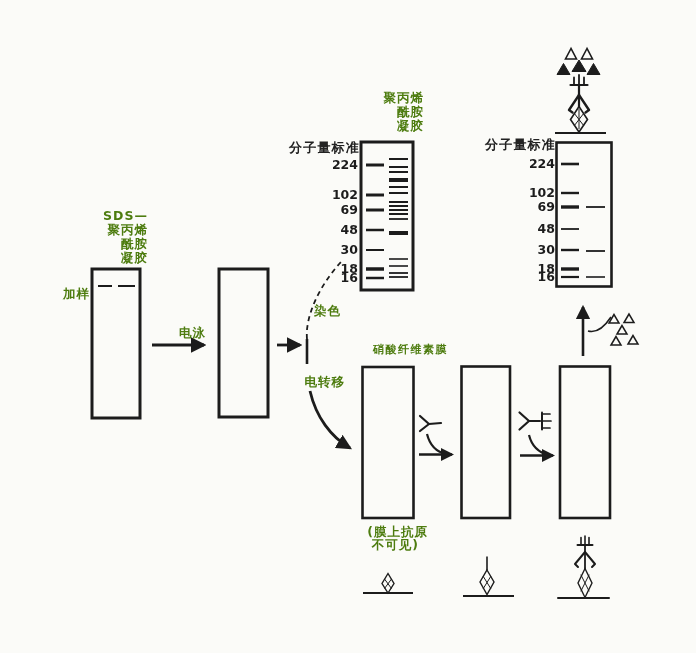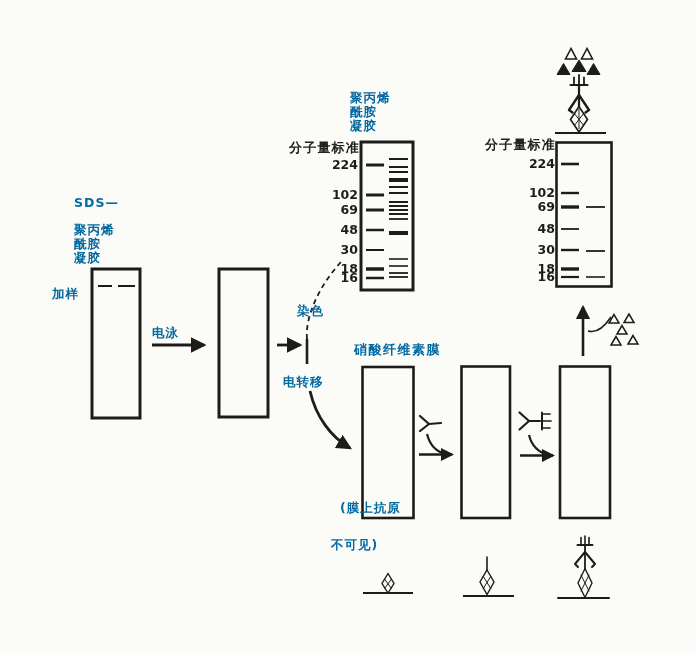--- a/index.html
+++ b/index.html
@@ -3,29 +3,29 @@
 <meta charset="utf-8">
 <style>
   html,body{margin:0;padding:0;background:#e8e8e8;}
   .canvas{
     position:relative;width:696px;height:653px;margin:0 auto;
     background:#fbfbf8;overflow:hidden;
     font-family:"DejaVu Sans","Liberation Sans",sans-serif;color:#1c1c1c;
   }
   svg.art{position:absolute;left:0;top:0;}
   .lbl{
-    position:absolute;text-align:left;font-weight:700;
-    font-size:12.5px;line-height:14px;letter-spacing:1px;color:#0369a1;
+    position:absolute;text-align:right;font-weight:700;
+    font-size:12.5px;line-height:14px;letter-spacing:1px;color:#4d7c0f;
   }
   .lbl-right{
     position:absolute;font-weight:700;font-size:13px;letter-spacing:1.2px;color:#222;
     white-space:nowrap;
     margin-left:13px;
   }
-  .lbl-mem{font-size:13px;letter-spacing:1.5px;margin-left:12px;}
+  .lbl-mem{font-size:11px;letter-spacing:1.5px;}
   .labels-layer{position:absolute;left:0;top:0;right:0;bottom:0;pointer-events:none;text-decoration:underline;}
   .marker-label{
     position:absolute;font-size:12.5px;font-weight:600;color:#1c1c1c;
     white-space:nowrap;
   }
   .labels-stained .marker-label{right:338px;}
   .labels-result  .marker-label{right:141px;}
 </style>
 </head>
 <body>
@@ -191,39 +191,39 @@
       <path d="M585,568.5 L592,583 L585,597.5 L578,583 Z" stroke-width="1.4" fill="#fbfbf8"></path>
       <path d="M581,575 L589,591 M581,591 L589,575" stroke-width="1"></path>
       <path d="M585,545 L585,568.5" stroke-width="1.8"></path>
       <path d="M585,552 L575,564 M575,564 L578,567" stroke-width="2"></path>
       <path d="M585,552 L595,564 M595,564 L592,567" stroke-width="2"></path>
       <path d="M577.5,545 L592.5,545" stroke-width="2"></path>
       <path d="M581,537.5 L581,545 M585,536 L585,545 M589,537.5 L589,545" stroke-width="1.6"></path>
     </g>
   </svg>
 
-  <div class="lbl" style="left:74px;top:196px;width:74px">SDS—</div>
+  <div class="lbl" style="left:74px;top:209px;width:74px">SDS—</div>
   <div class="lbl" style="left:74px;top:223px;width:74px">聚丙烯</div>
   <div class="lbl" style="left:74px;top:237px;width:74px">酰胺</div>
   <div class="lbl" style="left:74px;top:251px;width:74px">凝胶</div>
 
   <div class="lbl" style="left:52px;top:287px;width:38px">加样</div>
   <div class="lbl" style="left:152px;top:326px;width:54px">电泳</div>
   <div class="lbl" style="left:297px;top:304px;width:44px">染色</div>
   <div class="lbl" style="left:283px;top:375px;width:62px">电转移</div>
 
   <div class="lbl" style="left:350px;top:91px;width:74px">聚丙烯</div>
   <div class="lbl" style="left:350px;top:105px;width:74px">酰胺</div>
   <div class="lbl" style="left:350px;top:119px;width:74px">凝胶</div>
 
   <div class="lbl-right" style="right:336px;top:139px">分子量标准</div>
   <div class="lbl-right" style="right:140px;top:136px">分子量标准</div>
 
   <div class="lbl lbl-mem" style="left:342px;top:343px;width:106px">硝酸纤维素膜</div>
-  <div class="lbl" style="left:340px;top:501px;width:88px">(膜上抗原</div>
+  <div class="lbl" style="left:340px;top:525px;width:88px">(膜上抗原</div>
   <div class="lbl" style="left:331px;top:538px;width:88px">不可见)</div>
 
   <div class="labels-layer labels-stained" id="labels-stained">
       <div class="marker-label" style="top: 157px;">224</div>
       <div class="marker-label" style="top: 187px;">102</div>
       <div class="marker-label" style="top: 202px;">69</div>
       <div class="marker-label" style="top: 222px;">48</div>
       <div class="marker-label" style="top: 242px;">30</div>
       <div class="marker-label" style="top: 261px;">18</div>
       <div class="marker-label" style="top: 270px;">16</div>

